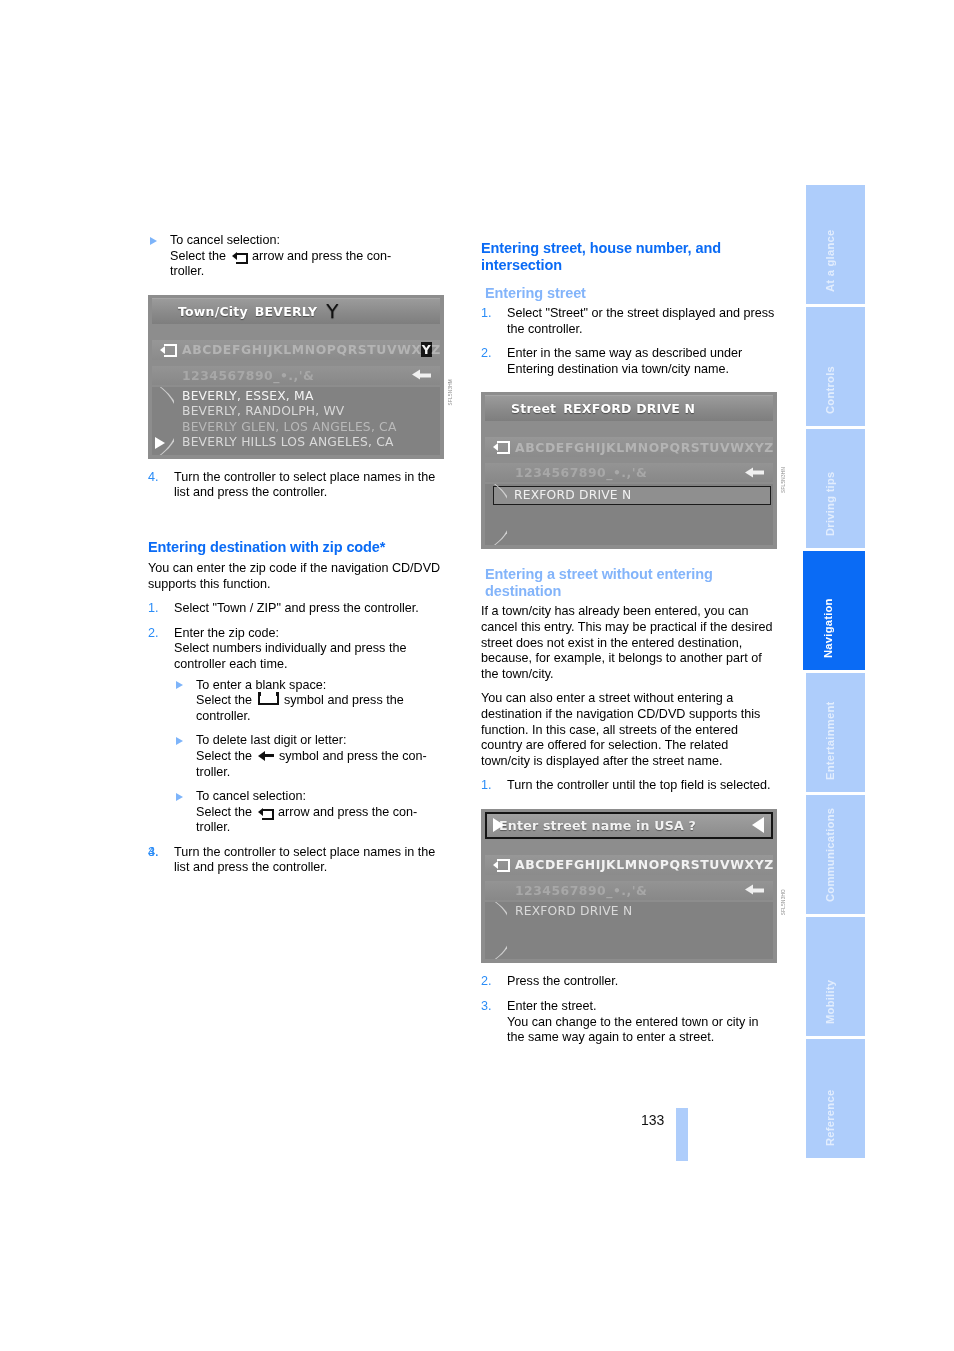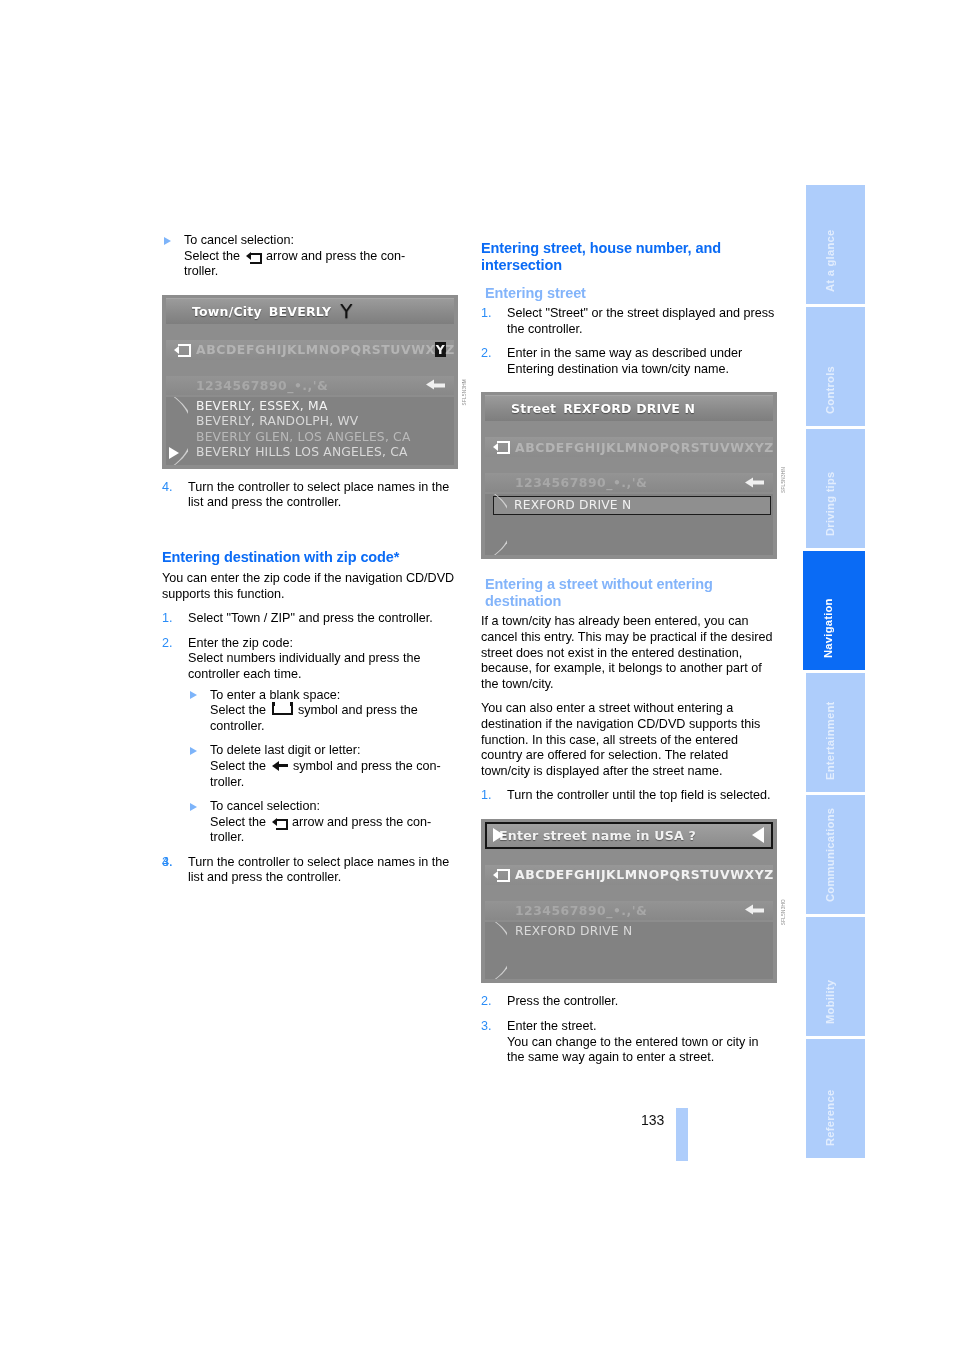--- a/index.html
+++ b/index.html
@@ -21,21 +21,21 @@
     position: absolute;
     inset: 0;
   }
 
   
   .col {
     position: absolute;
     top: 228px;
     width: 296px;
   }
-  .col-left  { left: 162px; }
+  .col-left  { left: 148px; }
   .col-right { left: 481px; }
 
   
   .h2 {
     color: #0a6bf5;
     font-size: 14.5px;
     font-weight: bold;
     line-height: 17px;
     margin: 12px 0 5px 0;
     letter-spacing: -0.1px;
@@ -223,21 +223,21 @@
     align-items: center;
     padding-left: 30px;
     color: #b4b4b4;
     font-size: 12.4px;
     letter-spacing: .6px;
     font-weight: bold;
   }
   .shot .alpha-row.bright { color: #f2f2f2; }
   .shot .num-row {
     height: 19px;
-    margin-top: 16px;
+    margin-top: 6px;
     background: linear-gradient(180deg,#949494 0%, #888888 100%);
     display: flex;
     align-items: center;
     padding-left: 30px;
     color: #a8a8a8;
     font-size: 12.4px;
     letter-spacing: .5px;
     font-weight: bold;
   }
   .shot .list-area {

